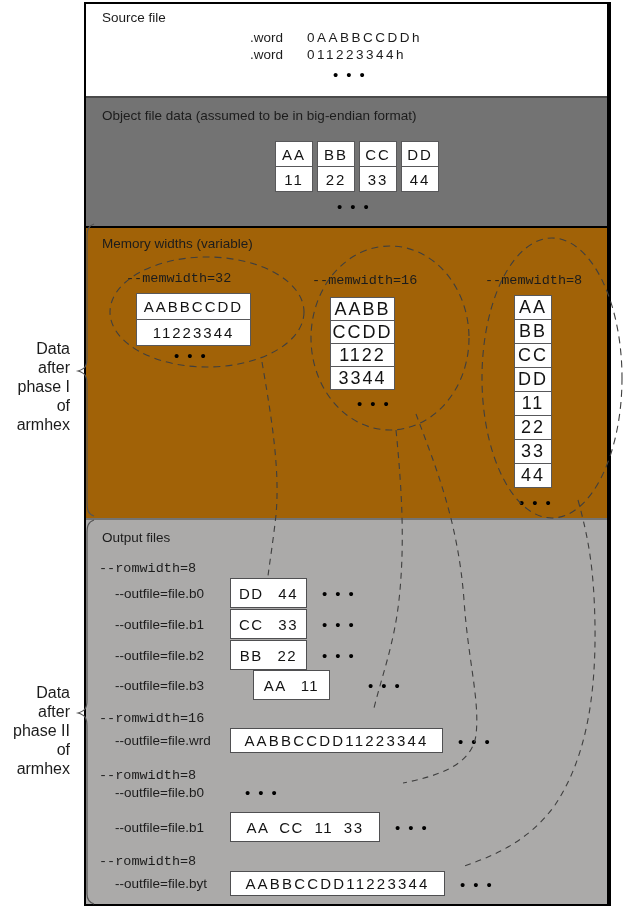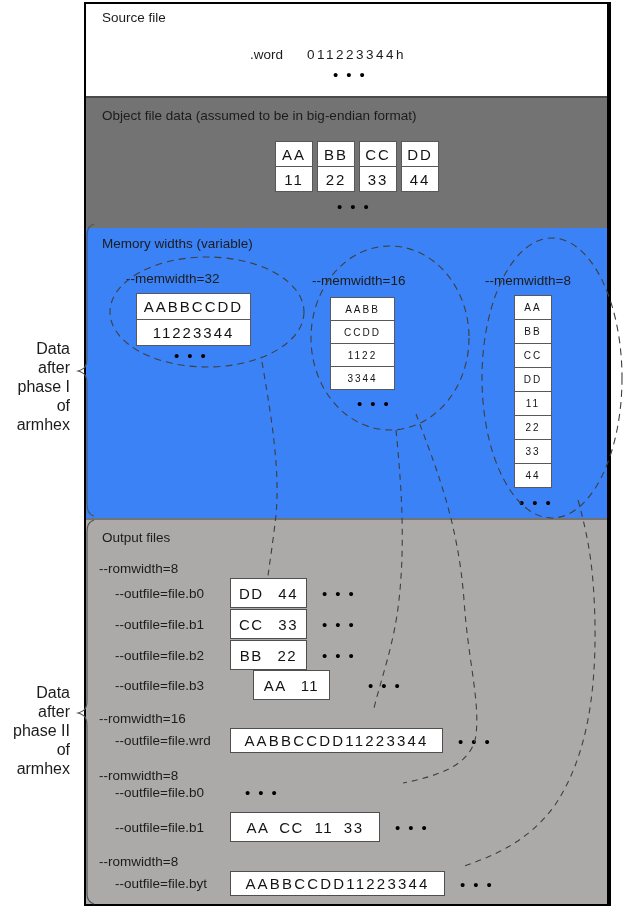--- a/index.html
+++ b/index.html
@@ -9,30 +9,30 @@
     color:#1c1c1c; overflow:hidden; background:#ffffff;
   }
   .frame {
     position:absolute; left:84px; top:2px; width:527px; height:904px;
     box-sizing:border-box; border:2px solid #000;
     border-right-width:4px; border-bottom-width:4px; background:#fff;
   }
   .section { position:absolute; left:0; width:100%; box-sizing:border-box; }
   .sec-source { top:0; height:92px; background:#ffffff; }
   .sec-object { top:92px; height:146px; background:#737373; border-top:2px solid #4a4a4a; }
-  .sec-memory { top:222px; height:292px; background:#3b82f6; border-top:2px solid #737373; }
+  .sec-memory { top:222px; height:292px; background:#a16207; border-top:2px solid #000000; }
   .sec-output { top:514px; height:386px; background:#abaaa9; border-top:2px solid #737373; }
   .ttl { position:absolute; font-size:13.5px; }
-  .lbl { position:absolute; font-size:13.5px; white-space:nowrap; }
+  .lbl { position:absolute; font-size:13.5px; white-space:nowrap;font-family:Liberation Mono, monospace; }
   .dots { position:absolute; font-size:15px; letter-spacing:8px; line-height:1; color:#000; text-align:center; }
   .stack { position:absolute; }
   .cell {
     background:#fff; border:1px solid #58585a; box-sizing:border-box; margin-top:-1px;
     display:flex; align-items:center; justify-content:center;
-    color:#141414; letter-spacing:2px; font-size:10px;
+    color:#141414; letter-spacing:2px; font-size:18px;
   }
   .w115 .cell { width:115px; height:27px; font-size:15px; }
   .w65  .cell { width:65px;  height:24px; }
   .w38  .cell { width:38px;  height:25px; }
   .objgrid { position:absolute; left:189px; top:44px; display:flex; gap:4px; }
   .objcol .cell { width:38px; height:26px; font-size:15px; }
   .srow { position:absolute; font-size:13.5px; white-space:nowrap; }
   .srow .sval { letter-spacing:2.5px; margin-left:24px; }
   .orow { position:absolute; display:flex; align-items:center; }
   .orow .olabel { width:115px; font-size:13.5px; flex:0 0 auto; }
@@ -62,20 +62,23 @@
   <div class="left-label" style="top:683px;">
     <div>Data after</div>
     <div>phase II</div>
     <div>of armhex</div>
   </div>
 
   <div class="frame">
 
     <div class="section sec-source">
       <div class="ttl" style="left:16px; top:6px;">Source file</div>
+      <div class="srow" style="left:164px; top:26px;">
+        <span>.word</span><span class="sval">0AABBCCDDh</span>
+      </div>
       <div class="srow" style="left:164px; top:43px;">
         <span>.word</span><span class="sval">011223344h</span>
       </div>
       <div class="dots" style="left:237px; top:63px; width:60px;">•••</div>
     </div>
 
     <div class="section sec-object">
       <div class="ttl" style="left:16px; top:10px;">Object file data (assumed to be in big-endian format)</div>
       <div class="objgrid">
         <div class="objcol">

